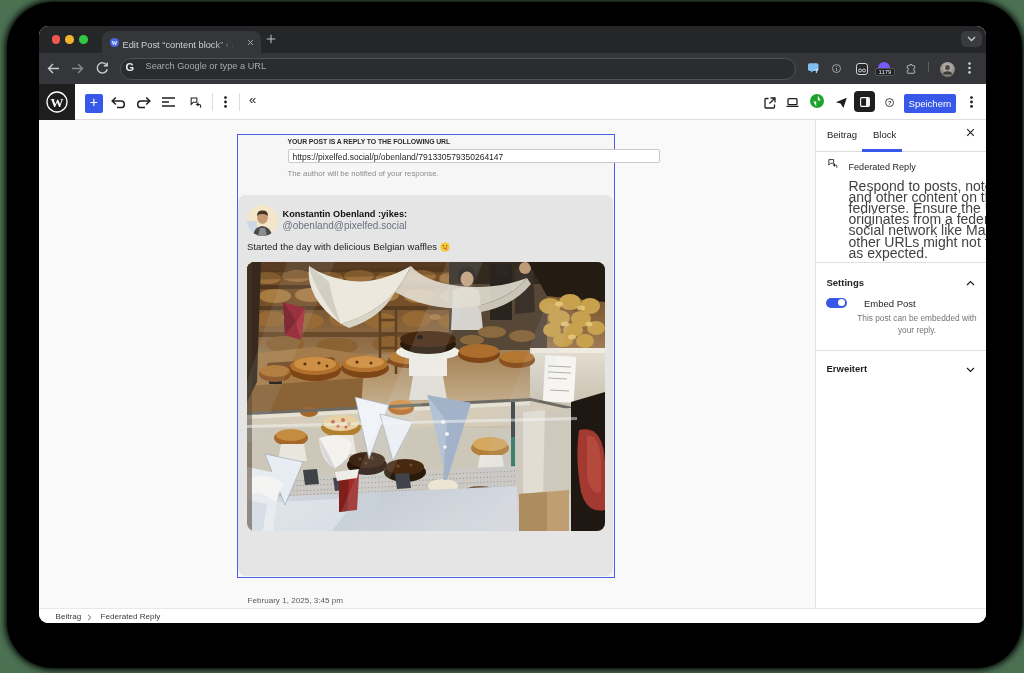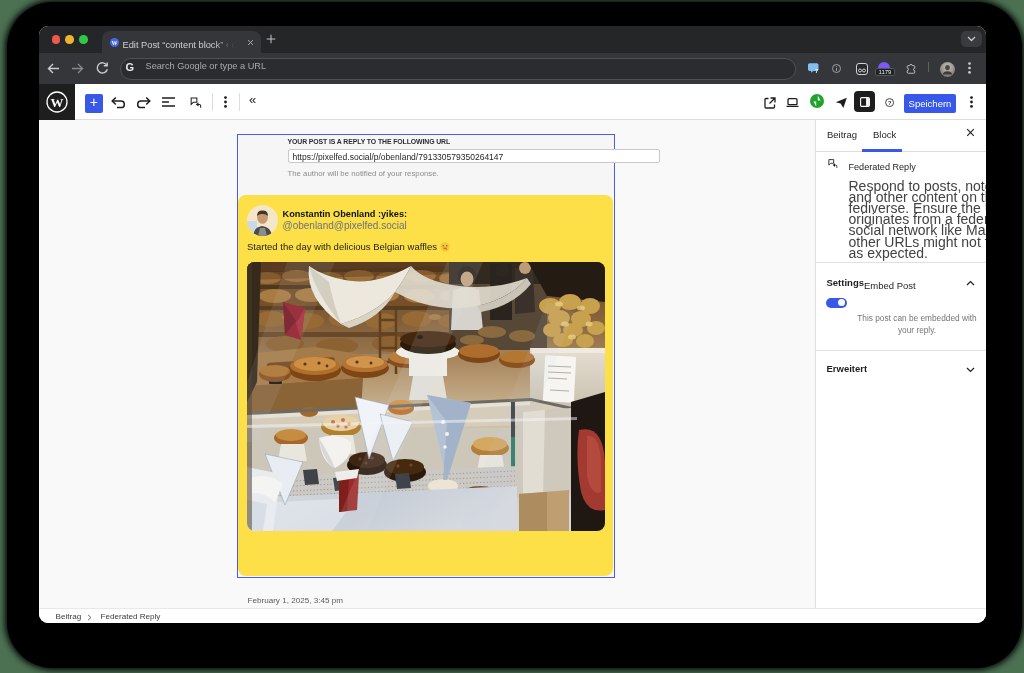--- a/index.html
+++ b/index.html
@@ -23,21 +23,21 @@
   #savebtn { left:865px; top:10.5px; width:52px; height:19px; background:#3858e9; border-radius:2px; color:#fff; font-size:9.5px; line-height:19px; text-align:center; }
   #sqbtn { left:815.2px; top:7.8px; width:20.6px; height:20.7px; background:#1e1e1e; border-radius:4px; }
   
   #canvas { left:0; top:94.5px; width:776px; height:488px; background:#f9f9f9; }
   
   #block { left:198px; top:14.2px; width:378px; height:443.5px; border:1.5px solid #4c5fe2; background:#f6f6f7; }
   #bheader { left:0; top:0; width:375px; padding:2.5px 1.5px 0 1.5px;margin-left:48px; }
   #blabel { font-size:6.9px; font-weight:600; letter-spacing:-0.1px; color:#2c2c2e; }
   #binput { margin-top:4px; width:372px; height:14.5px; background:#fff; border:1px solid #c9c9cd; border-radius:2px; font-size:8.5px; line-height:12.5px; padding:1px 0 0 4px; color:#1e1e1e; }
   #bnote { margin-top:6px; font-size:7.8px; color:#8c8c8c; }
-  #bcard { left:0; top:59.5px; width:375px; height:381px; background:#fde047; border-radius:8px; }
+  #bcard { left:0; top:59.5px; width:375px; height:381px; background:#e5e5e5; border-radius:8px; }
   #avatar { left:9px; top:10px; width:31px; height:31px; border-radius:50%; overflow:hidden; }
   #pname { left:44.5px; top:14.5px; font-size:9.2px; font-weight:700; color:#111; }
   #phandle { left:44.5px; top:25.5px; font-size:10px; color:#6a7280; }
   #ptext { left:9px; top:46.5px; font-size:9.5px; color:#1e1e1e; }
   #photo { left:9px; top:67px; width:358px; height:269px; border-radius:8px; overflow:hidden; }
   #pdate { left:9.5px; top:357px; font-size:8.1px; color:#5b5b5e;margin-top:44px; }
   
   #sidebar { left:776px; top:94.5px; width:171px; height:488px; background:#fff; border-left:1px solid #e0e0e0; }
   .sbx { font-size:9.5px; color:#1e1e1e; }
   #sbtabs { left:0; top:0; width:170px; height:31.5px; border-bottom:1px solid #ddd; }
@@ -539,21 +539,21 @@
     <div class="abs sbx" style="left:32.5px;top:42px;font-weight:500;font-size:9.1px;">Federated Reply</div>
     <div id="sdesc" class="abs">Respond to posts, notes, videos,<br>and other content on the<br>fediverse. Ensure the URL<br>originates from a federated<br>social network like Mastodon, as<br>other URLs might not function<br>as expected.</div>
     <div class="divider abs" style="top:142px;"></div>
     <div class="abs sbx" style="left:10.5px;top:156.5px;font-weight:600;">Settings</div>
     <svg class="ic" style="left:150px;top:159.5px" width="9" height="6" viewBox="0 0 9 6">
         <path d="M1 5 L4.5 1.5 L8 5" stroke="#1e1e1e" stroke-width="1.2" fill="none"></path>
       </svg>
     <div id="toggle" class="abs">
         <i></i>
       </div>
-    <div class="abs sbx" style="left:36px;top:160px;padding-left:12px;">Embed Post</div>
+    <div class="abs sbx" style="left:36px;top:178px;padding-left:12px;">Embed Post</div>
     <div id="shelp" class="abs">This post can be embedded with<br>your reply.</div>
     <div class="divider abs" style="top:229.5px;"></div>
     <div class="abs sbx" style="left:10.5px;top:242.5px;font-weight:600;">Erweitert</div>
     <svg class="ic" style="left:150px;top:246.5px" width="9" height="6" viewBox="0 0 9 6">
         <path d="M1 1 L4.5 4.5 L8 1" stroke="#1e1e1e" stroke-width="1.2" fill="none"></path>
       </svg>
   </div>
 
   <div id="footer" class="abs">
     <span class="abs" style="left:16.5px;top:2.5px;">Beitrag</span>

